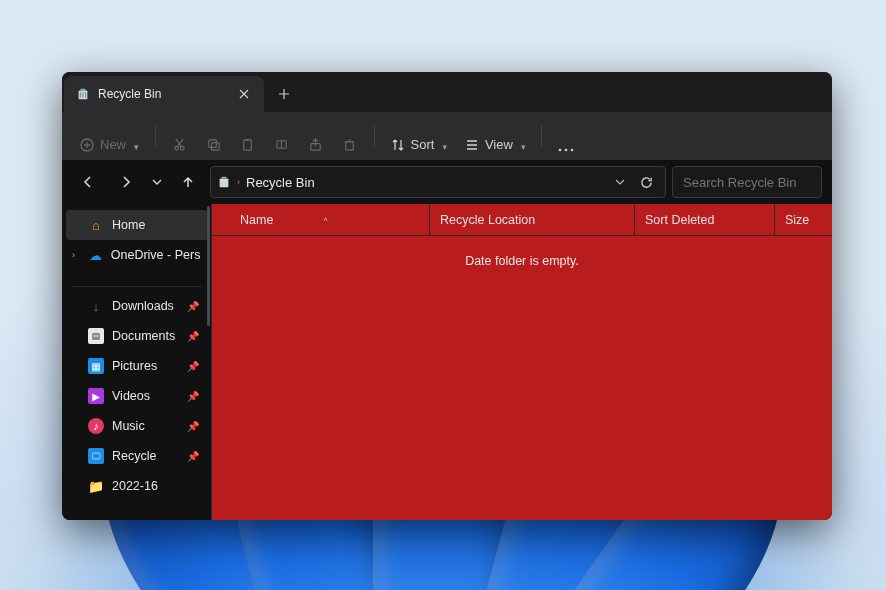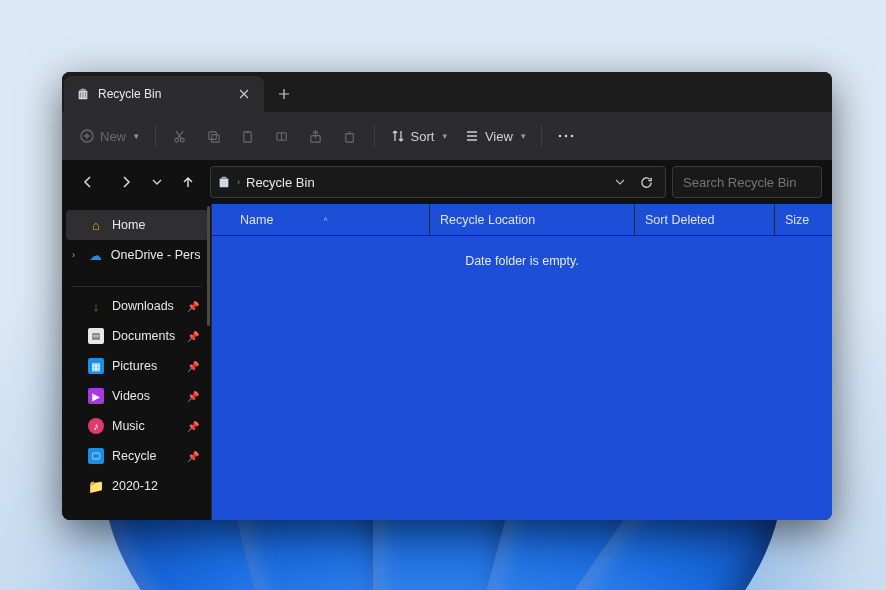--- a/index.html
+++ b/index.html
@@ -34,21 +34,21 @@
   .tab {
     display: flex; align-items: center; gap: 8px; padding: 0 8px 0 12px;
     background: #2c2c2e; border-radius: 8px 8px 0 0; margin-top: 4px; margin-left: 2px;
     width: 200px; font-size: 12px;
   }
   .tab .bin-icon { width:14px; height:14px; display:inline-flex;}
   .tab-close { margin-left:auto; width:24px; height:24px; display:flex;align-items:center;justify-content:center; border-radius:4px; font-size:12px; color:#ccc;}
   .newtab { width:40px; display:flex;align-items:center;justify-content:center; color:#ccc; font-size:14px; margin-top:4px;}
 
   .toolbar { height: 48px; background: #2c2c2e; display:flex; align-items:center; padding: 0 10px; gap: 2px; }
-  .tb-btn { height:32px; min-width:32px; padding:0 8px; display:flex; align-items:center; justify-content:center; gap:6px; border-radius:4px; color:#d0d0d0; font-size:13px;}
+  .tb-btn { height:32px; min-width:32px; padding:0 8px; display:flex; align-items:flex-end; justify-content:center; gap:6px; border-radius:4px; color:#d0d0d0; font-size:13px;}
   .tb-btn.dim { color:#6a6a6d; }
   .tb-sep { width:1px; height:22px; background:#404043; margin:0 6px;}
   .chev { font-size:9px; color:#9a9a9d; margin-left:2px;}
 
   .navrow { height:44px; display:flex; align-items:center; padding: 0 10px; gap:6px; background:#111112;}
   .nav-icon { width:32px; height:32px; display:flex;align-items:center;justify-content:center; border-radius:4px; color:#d8d8d8;}
   .addr { flex:1; height:32px; border:1px solid #3a3a3c; border-radius:4px; display:flex; align-items:center; padding:0 6px; gap:6px; font-size:13px; background:#191919;}
   .addr .chevr{font-size:9px;color:#999;}
   .addr-right{margin-left:auto; display:flex; gap:2px;}
   .search { width:150px; height:32px; border:1px solid #3a3a3c; border-radius:4px; background:#191919; color:#8b5cf6; font-size:13px; padding:0 10px; outline:none;}
@@ -67,21 +67,21 @@
   .fi-home{color:#f5a623;}
   .fi-cloud{color:#1a8fe3;}
   .fi-down{color:#2aa35a;}
   .fi-doc{background:#e8e8e8;color:#333;font-size:9px;}
   .fi-pic{background:#1a8fe3;color:#fff;font-size:10px;}
   .fi-vid{background:#a63ae0;color:#fff;font-size:10px;}
   .fi-mus{background:#e03a6a;color:#fff;font-size:11px;border-radius:8px;}
   .fi-desk{background:#1a8fe3;color:#fff;font-size:9px;}
   .fi-fold{color:#f5c542;}
 
-  .content{flex:1; background:#1d4ed8; display:flex; flex-direction:column;}
+  .content{flex:1; background:#b91c1c; display:flex; flex-direction:column;}
   .cols{height:32px;display:flex;align-items:center;border-bottom:1px solid #2a2a2c;padding-left:18px;font-size:12.5px;color:#e0e0e0;}
   .col{display:flex;align-items:center;gap:10px;border-right:1px solid #2a2a2c;height:100%;padding:0 10px;}
   .col.name{width:200px;}
   .col.loc{width:205px;}
   .col.del{width:140px;}
   .col.size{flex:1;border-right:none;}
   .sort-caret{font-size:8px;color:#bbb;margin-left:40px;}
   .empty{padding-top:18px;text-align:center;font-size:12.5px;color:#e8e8e8;}
 
   svg { display:block; }
@@ -278,21 +278,21 @@
         <span>Music</span>
         <span class="pin">📌</span>
       </div>
       <div class="sb-item">
         <span class="fi fi-desk">🖵</span>
         <span>Recycle</span>
         <span class="pin">📌</span>
       </div>
       <div class="sb-item">
         <span class="fi fi-fold">📁</span>
-        <span>2020-12</span>
+        <span>2022-16</span>
       </div>
       <div class="sb-scroll"></div>
     </div>
 
     <div class="content">
       <div class="cols">
         <div class="col name">
           <span>Name</span>
           <span class="sort-caret">˄</span>
         </div>

